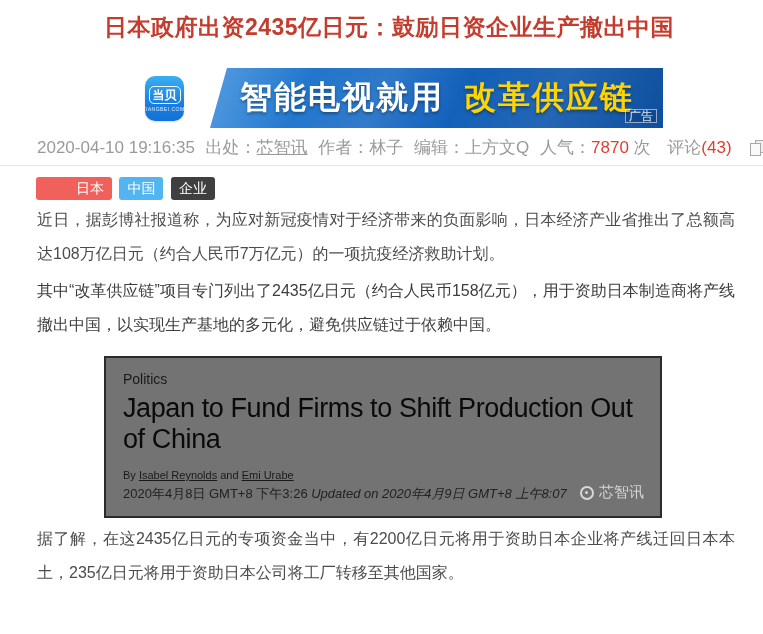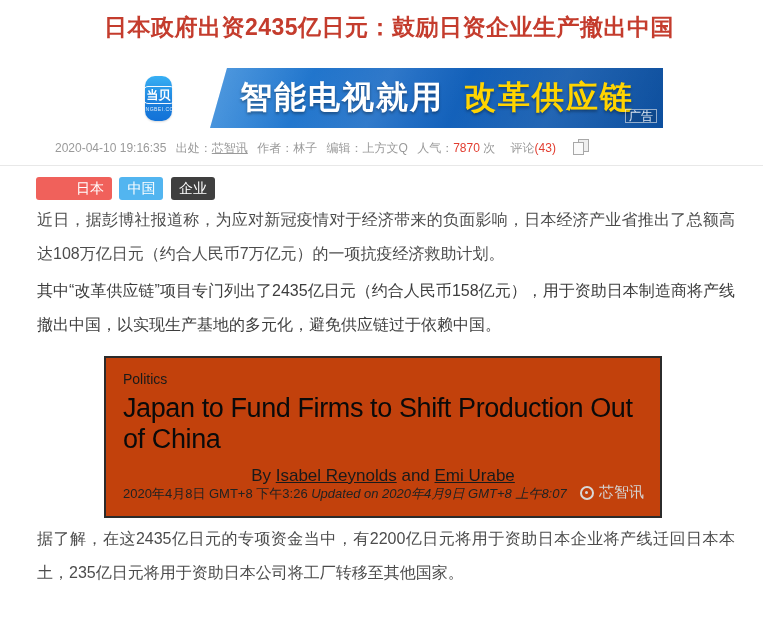--- a/index.html
+++ b/index.html
@@ -28,21 +28,21 @@
     position: relative;
     margin: 24px 0 0 130px;
     width: 533px;
     height: 60px;
     background: #ffffff;
     cursor: pointer;
   }
   .dangbei-icon {
     position: absolute;
     left: 15px; top: 8px;
-    width: 27px; height: 45px;
+    width: 39px; height: 45px;
     border-radius: 10px;
     background: linear-gradient(180deg, #38b0f4 0%, #1b7fdc 60%, #1272d8 100%);
     display: flex; flex-direction: column;
     align-items: center; justify-content: center;
     box-shadow: 0 1px 2px rgba(0,0,0,0.15);
   }
   .dangbei-text {
     border: 1.5px solid rgba(255,255,255,0.95);
     border-radius: 5px;
     padding: 0 3px;
@@ -87,22 +87,22 @@
     font-size: 12px;
     line-height: 12px;
     padding: 0 3px;
     color: rgba(255,255,255,0.85);
     border: 1px solid rgba(255,255,255,0.55);
     background: rgba(0,0,0,0.12);
   }
 
   
   .meta {
-    margin: 11px 0 0 55px;
-    font-size: 12px;
+    margin: 11px 0 0 37px;
+    font-size: 17px;
     line-height: 18px;
     color: #9a9a9a;
     white-space: nowrap;
   }
   .meta .sep { display: inline-block; width: 6px; }
   .meta a.source-link {
     color: #9a9a9a;
     text-decoration: underline;
     cursor: pointer;
   }
@@ -165,43 +165,42 @@
     text-align: justify;
   }
   p.para.bold { font-weight: 400; color: #3d3d3d; }
 
   
   .embed-card {
     position: relative;
     margin: 14px 0 4px 67px;
     width: 558px;
     border: 2px solid #2b2b2b;
-    background: #c2410c;
+    background: #737373;
     padding: 12px 17px 13px;
     cursor: pointer;
   }
   .embed-kicker {
     font-size: 14px;
     color: #1a1a1a;
     line-height: 18px;
   }
   .embed-headline {
     margin: 5px 0 12px;
     font-size: 27px;
     line-height: 31px;
     font-weight: 400;
     letter-spacing: -0.4px;
     color: #0a0a0a;
     max-width: 520px;
   }
   .embed-byline {
-    font-size: 17px;
+    font-size: 11px;
     color: #1a1a1a;
     line-height: 17px;
-    text-align: center;
   }
   .embed-byline .bl-link { text-decoration: underline; }
   .embed-dateline {
     margin-top: 1px;
     font-size: 13px;
     color: #222222;
     line-height: 18px;
   }
   .embed-dateline .updated { font-style: italic; }
   .watermark {

